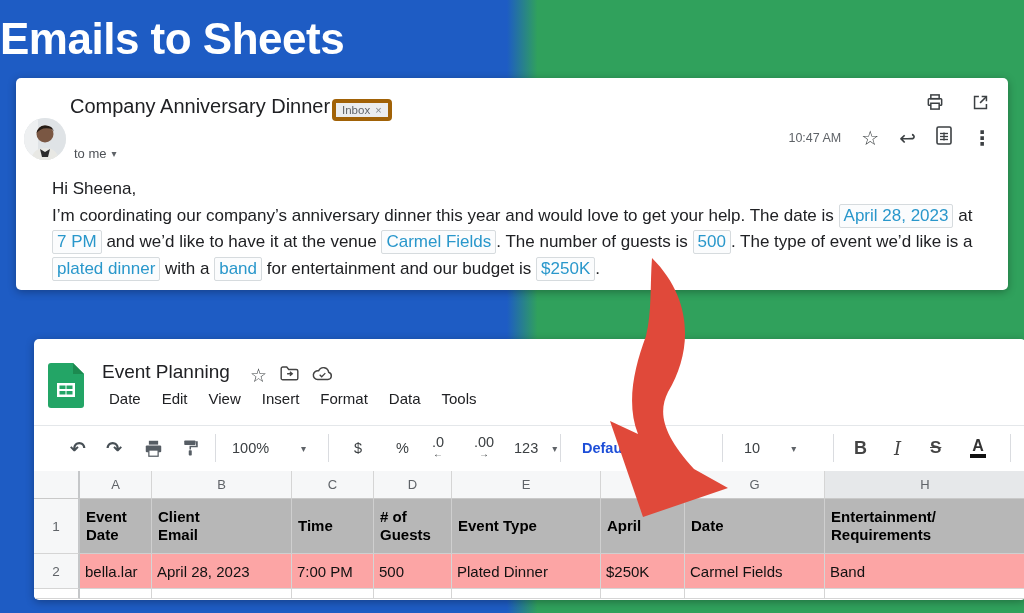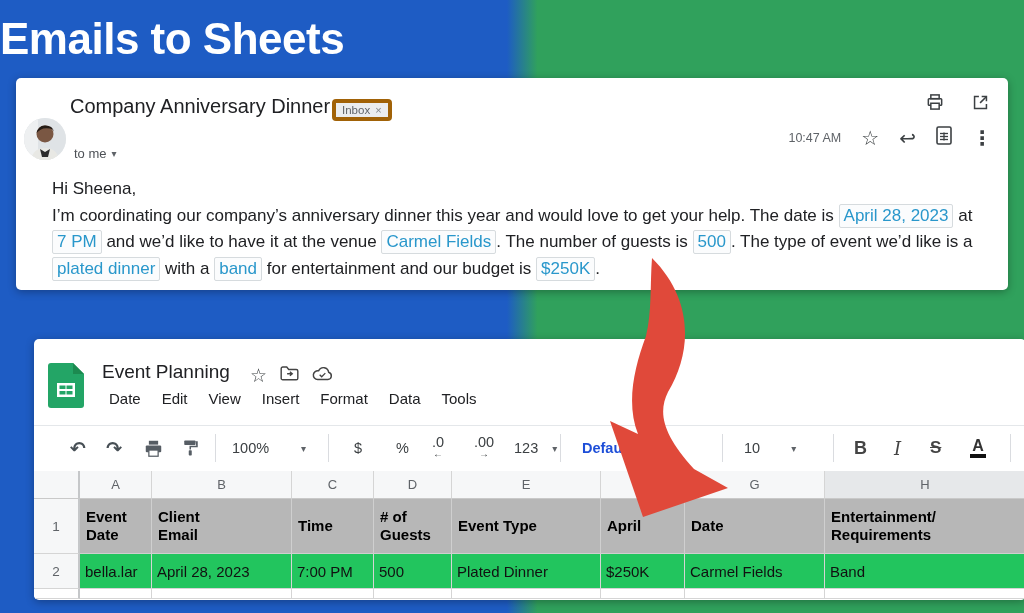--- a/index.html
+++ b/index.html
@@ -56,21 +56,21 @@
 
   
   #grid{position:absolute;left:0;top:132px;width:992px;display:grid;grid-template-rows:28px 55px 35px 10px;}
   .gc{box-sizing:border-box;border-right:1px solid #d5d5d5;border-bottom:1px solid #d5d5d5;overflow:hidden;}
   .corner{background:#f6f7f8;border-right:2px solid #c5c7c9;border-bottom-color:#c9c9c9;}
   .letter{background:#f6f7f8;color:#5f6368;font-size:13px;display:flex;align-items:center;justify-content:center;border-bottom-color:#c9c9c9;}
   .letterH{background:#e6e8ea;}
   .rownum{background:#f6f7f8;color:#5f6368;font-size:13.5px;display:flex;align-items:center;justify-content:center;border-right:2px solid #c5c7c9;}
   .hcell{background:#b7b7b7;color:#000;font-weight:bold;font-size:15px;line-height:1.2;display:flex;align-items:center;
     padding:2px 6px;white-space:pre-line;border-right-color:#cfcfcf;border-bottom-color:#cfcfcf;}
-  .dcell{background:#22c55e;color:#111;font-size:15px;display:flex;align-items:center;padding:16px 5px;white-space:nowrap;}
+  .dcell{background:#fca5a5;color:#111;font-size:15px;display:flex;align-items:center;padding:16px 5px;white-space:nowrap;}
   .pcell{background:#fff;}
 
   
   #arrow-svg{position:absolute;left:0;top:0;width:1024px;height:613px;pointer-events:none;z-index:10;}
 </style>
 </head>
 <body>
 
 <div class="banner">
   <h1>Emails to Sheets</h1>

